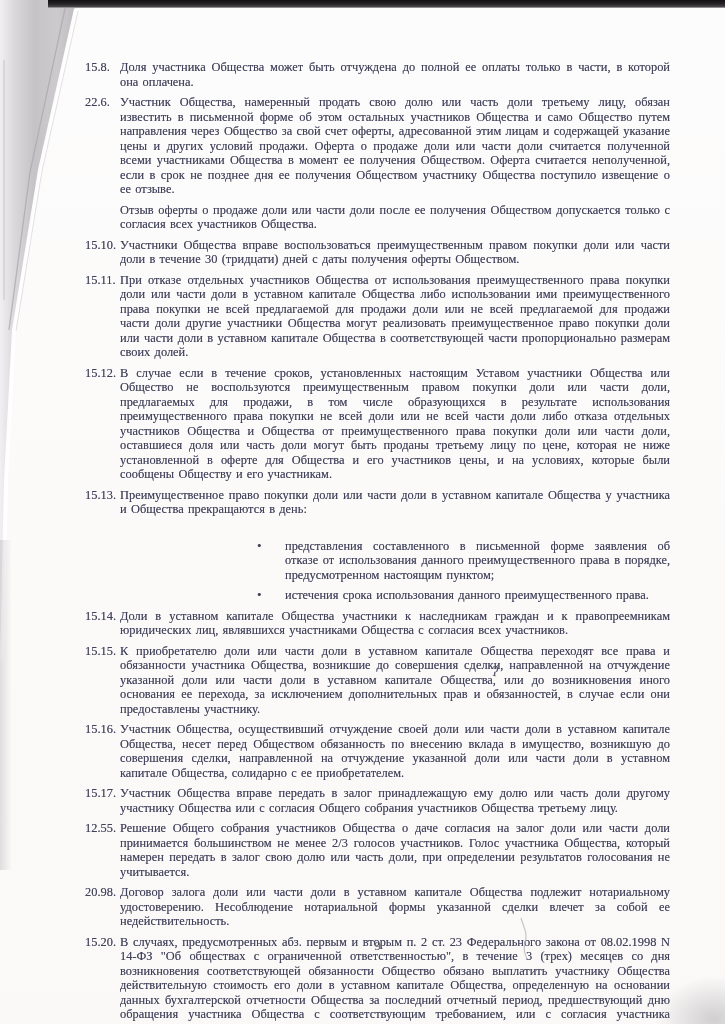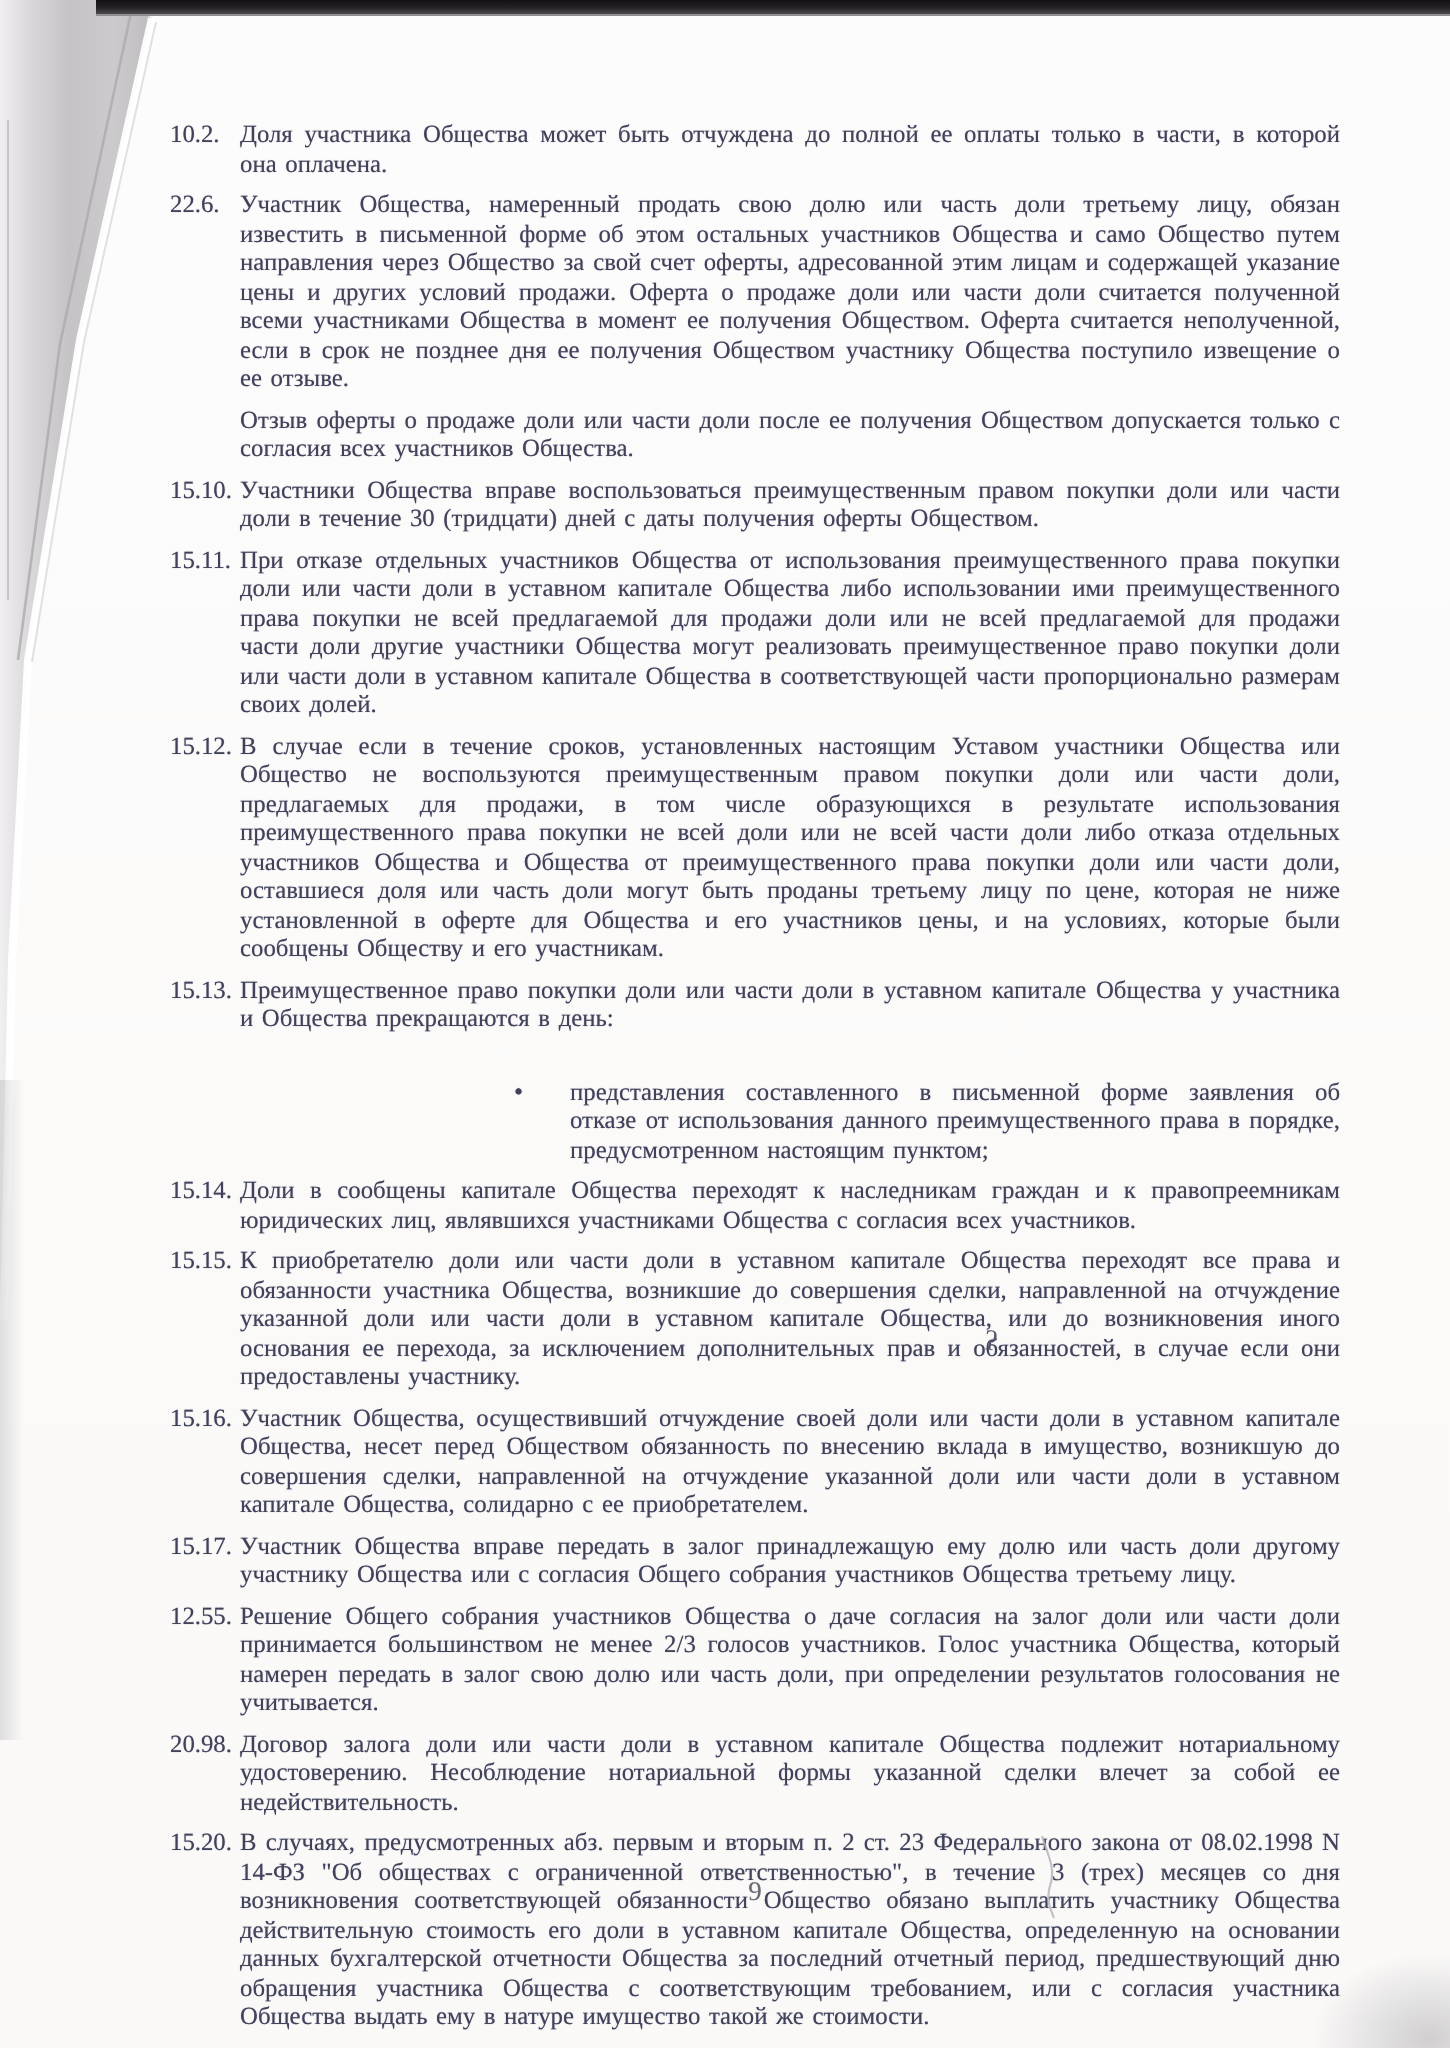--- a/index.html
+++ b/index.html
@@ -134,21 +134,21 @@
     <path d="M4,60 L4,300" stroke="#b7b4b7" stroke-width="1" fill="none" opacity="0.7"></path>
     <path d="M78,11 L42,171 L16,331" stroke="#dbd8db" stroke-width="1" fill="none" opacity="0.8"></path>
   </svg>
   <div class="left-fade"></div>
 
   <div class="scan-top-bar"></div>
 
   <div class="doc">
     <div id="paragraph-list">
   <div class="para">
-    <span class="num">10.2.</span>
+    <span class="num">15.8.</span>
     <span class="txt">Доля участника Общества может быть отчуждена до полной ее оплаты только в части, в которой она оплачена.</span>
   </div>
 
   <div class="para">
     <span class="num">22.6.</span>
     <span class="txt">Участник Общества, намеренный продать свою долю или часть доли третьему лицу, обязан известить в письменной форме об этом остальных участников Общества и само Общество путем направления через Общество за свой счет оферты, адресованной этим лицам и содержащей указание цены и других условий продажи. Оферта о продаже доли или части доли считается полученной всеми участниками Общества в момент ее получения Обществом. Оферта считается неполученной, если в срок не позднее дня ее получения Обществом участнику Общества поступило извещение о ее отзыве.</span>
   </div>
 
   <div class="para">
     <span class="num"></span>
@@ -168,25 +168,26 @@
   <div class="para">
     <span class="num">15.12.</span>
     <span class="txt">В случае если в течение сроков, установленных настоящим  Уставом участники Общества или Общество не воспользуются преимущественным правом покупки доли или части доли, предлагаемых для продажи, в том числе образующихся в результате использования преимущественного права покупки не всей доли или не всей части доли либо отказа отдельных участников Общества и Общества от преимущественного права покупки доли или части доли, оставшиеся доля или часть доли могут быть проданы третьему лицу по цене, которая не ниже установленной в оферте для Общества и его участников цены, и на условиях, которые были сообщены Обществу и его участникам.</span>
   </div>
 
   <div class="para">
     <span class="num">15.13.</span>
     <span class="txt">Преимущественное право покупки доли или части доли в уставном капитале Общества у участника и Общества прекращаются в день:</span>
   <ul class="bullets">
             <li class="bullet">представления составленного в письменной форме заявления об отказе от использования данного преимущественного права в порядке, предусмотренном настоящим пунктом;</li>
+            <li class="bullet">истечения срока использования данного преимущественного права.</li>
           </ul></div>
 
   <div class="para">
     <span class="num">15.14.</span>
-    <span class="txt">Доли в сообщены капитале Общества переходят к наследникам граждан и к правопреемникам юридических лиц, являвшихся участниками Общества с согласия всех участников.</span>
+    <span class="txt">Доли в уставном капитале Общества участники к наследникам граждан и к правопреемникам юридических лиц, являвшихся участниками Общества с согласия всех участников.</span>
   </div>
 
   <div class="para">
     <span class="num">15.15.</span>
     <span class="txt">К приобретателю доли или части доли в уставном капитале Общества переходят все права и обязанности участника Общества, возникшие до совершения сделки, направленной на отчуждение указанной доли или части доли в уставном капитале Общества, или до возникновения иного основания ее перехода, за исключением дополнительных прав и обязанностей, в случае если они предоставлены участнику.</span>
   </div>
 
   <div class="para">
     <span class="num">15.16.</span>
     <span class="txt">Участник Общества, осуществивший отчуждение своей доли или части доли в уставном капитале Общества, несет перед Обществом обязанность по внесению вклада в имущество, возникшую до совершения сделки, направленной на отчуждение указанной доли или части доли в уставном капитале Общества, солидарно с ее приобретателем.</span>

